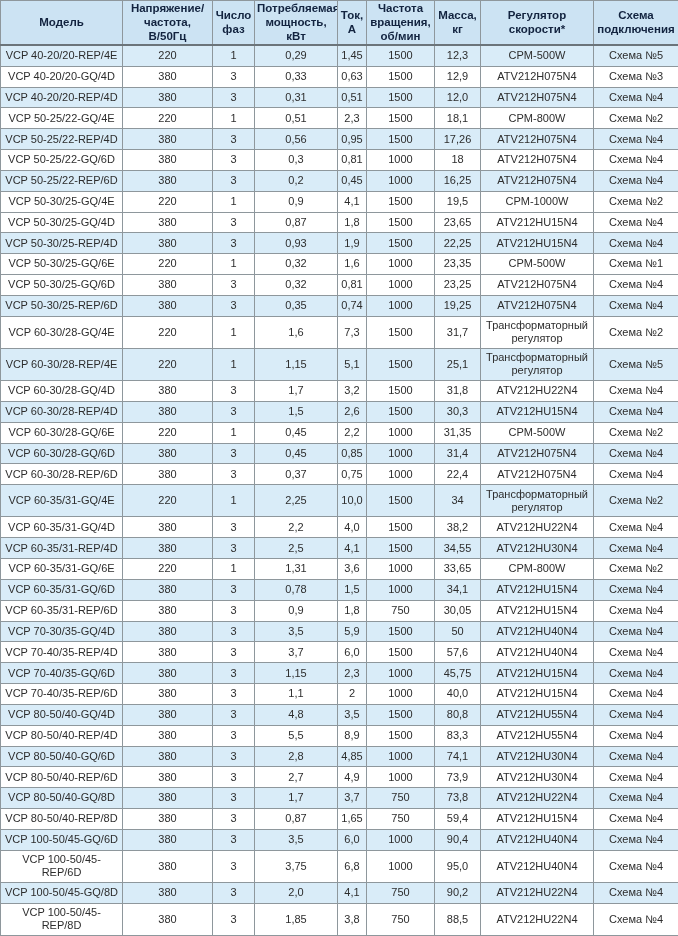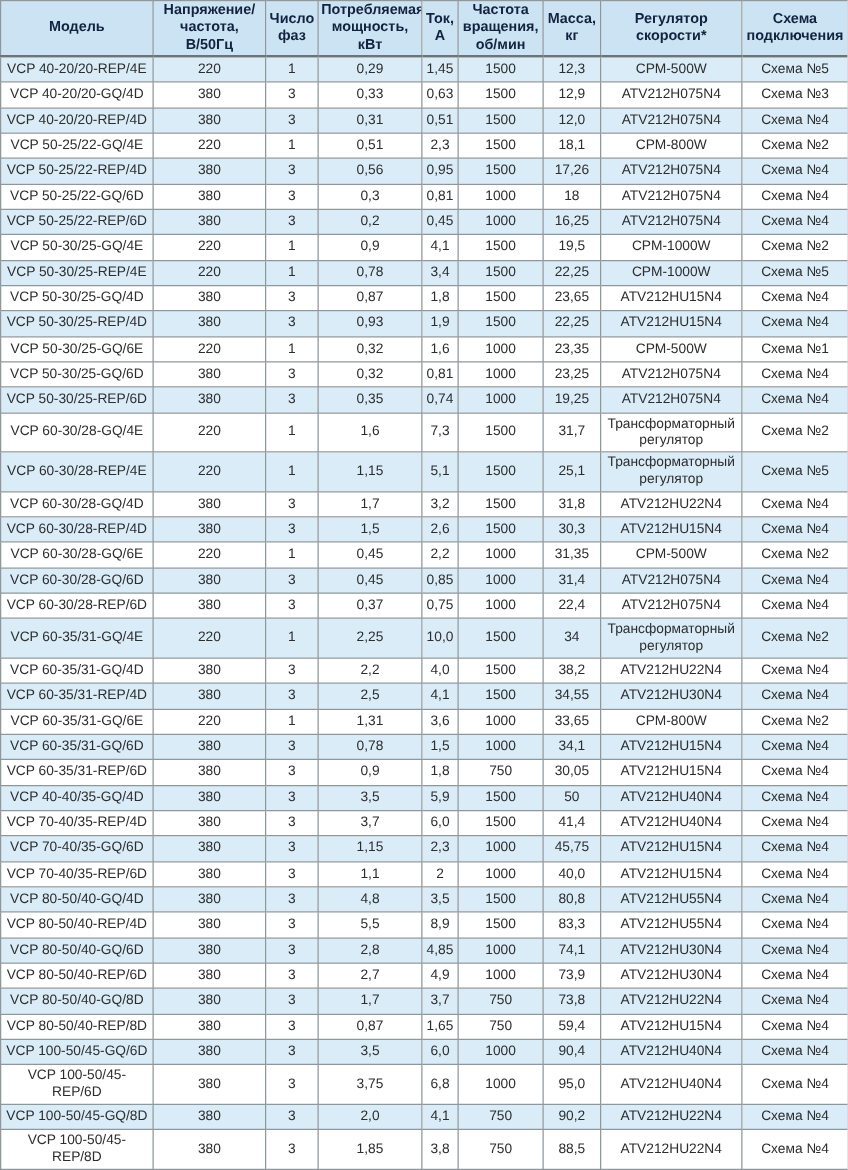--- a/index.html
+++ b/index.html
@@ -144,31 +144,20 @@
         <td>VCP 50-30/25-GQ/4E</td>
         <td>220</td>
         <td>1</td>
         <td>0,9</td>
         <td>4,1</td>
         <td>1500</td>
         <td>19,5</td>
         <td>CPM-1000W</td>
         <td>Схема №2</td>
       </tr>
-      <tr class="alt">
-        <td>VCP 50-30/25-REP/4E</td>
-        <td>220</td>
-        <td>1</td>
-        <td>0,78</td>
-        <td>3,4</td>
-        <td>1500</td>
-        <td>22,25</td>
-        <td>CPM-1000W</td>
-        <td>Схема №5</td>
-      </tr>
       <tr>
         <td>VCP 50-30/25-GQ/4D</td>
         <td>380</td>
         <td>3</td>
         <td>0,87</td>
         <td>1,8</td>
         <td>1500</td>
         <td>23,65</td>
         <td>ATV212HU15N4</td>
         <td>Схема №4</td>
@@ -354,38 +343,38 @@
         <td>380</td>
         <td>3</td>
         <td>0,9</td>
         <td>1,8</td>
         <td>750</td>
         <td>30,05</td>
         <td>ATV212HU15N4</td>
         <td>Схема №4</td>
       </tr>
       <tr class="alt">
-        <td>VCP 40-40/35-GQ/4D</td>
+        <td>VCP 70-30/35-GQ/4D</td>
         <td>380</td>
         <td>3</td>
         <td>3,5</td>
         <td>5,9</td>
         <td>1500</td>
         <td>50</td>
         <td>ATV212HU40N4</td>
         <td>Схема №4</td>
       </tr>
       <tr>
         <td>VCP 70-40/35-REP/4D</td>
         <td>380</td>
         <td>3</td>
         <td>3,7</td>
         <td>6,0</td>
         <td>1500</td>
-        <td>41,4</td>
+        <td>57,6</td>
         <td>ATV212HU40N4</td>
         <td>Схема №4</td>
       </tr>
       <tr class="alt">
         <td>VCP 70-40/35-GQ/6D</td>
         <td>380</td>
         <td>3</td>
         <td>1,15</td>
         <td>2,3</td>
         <td>1000</td>

